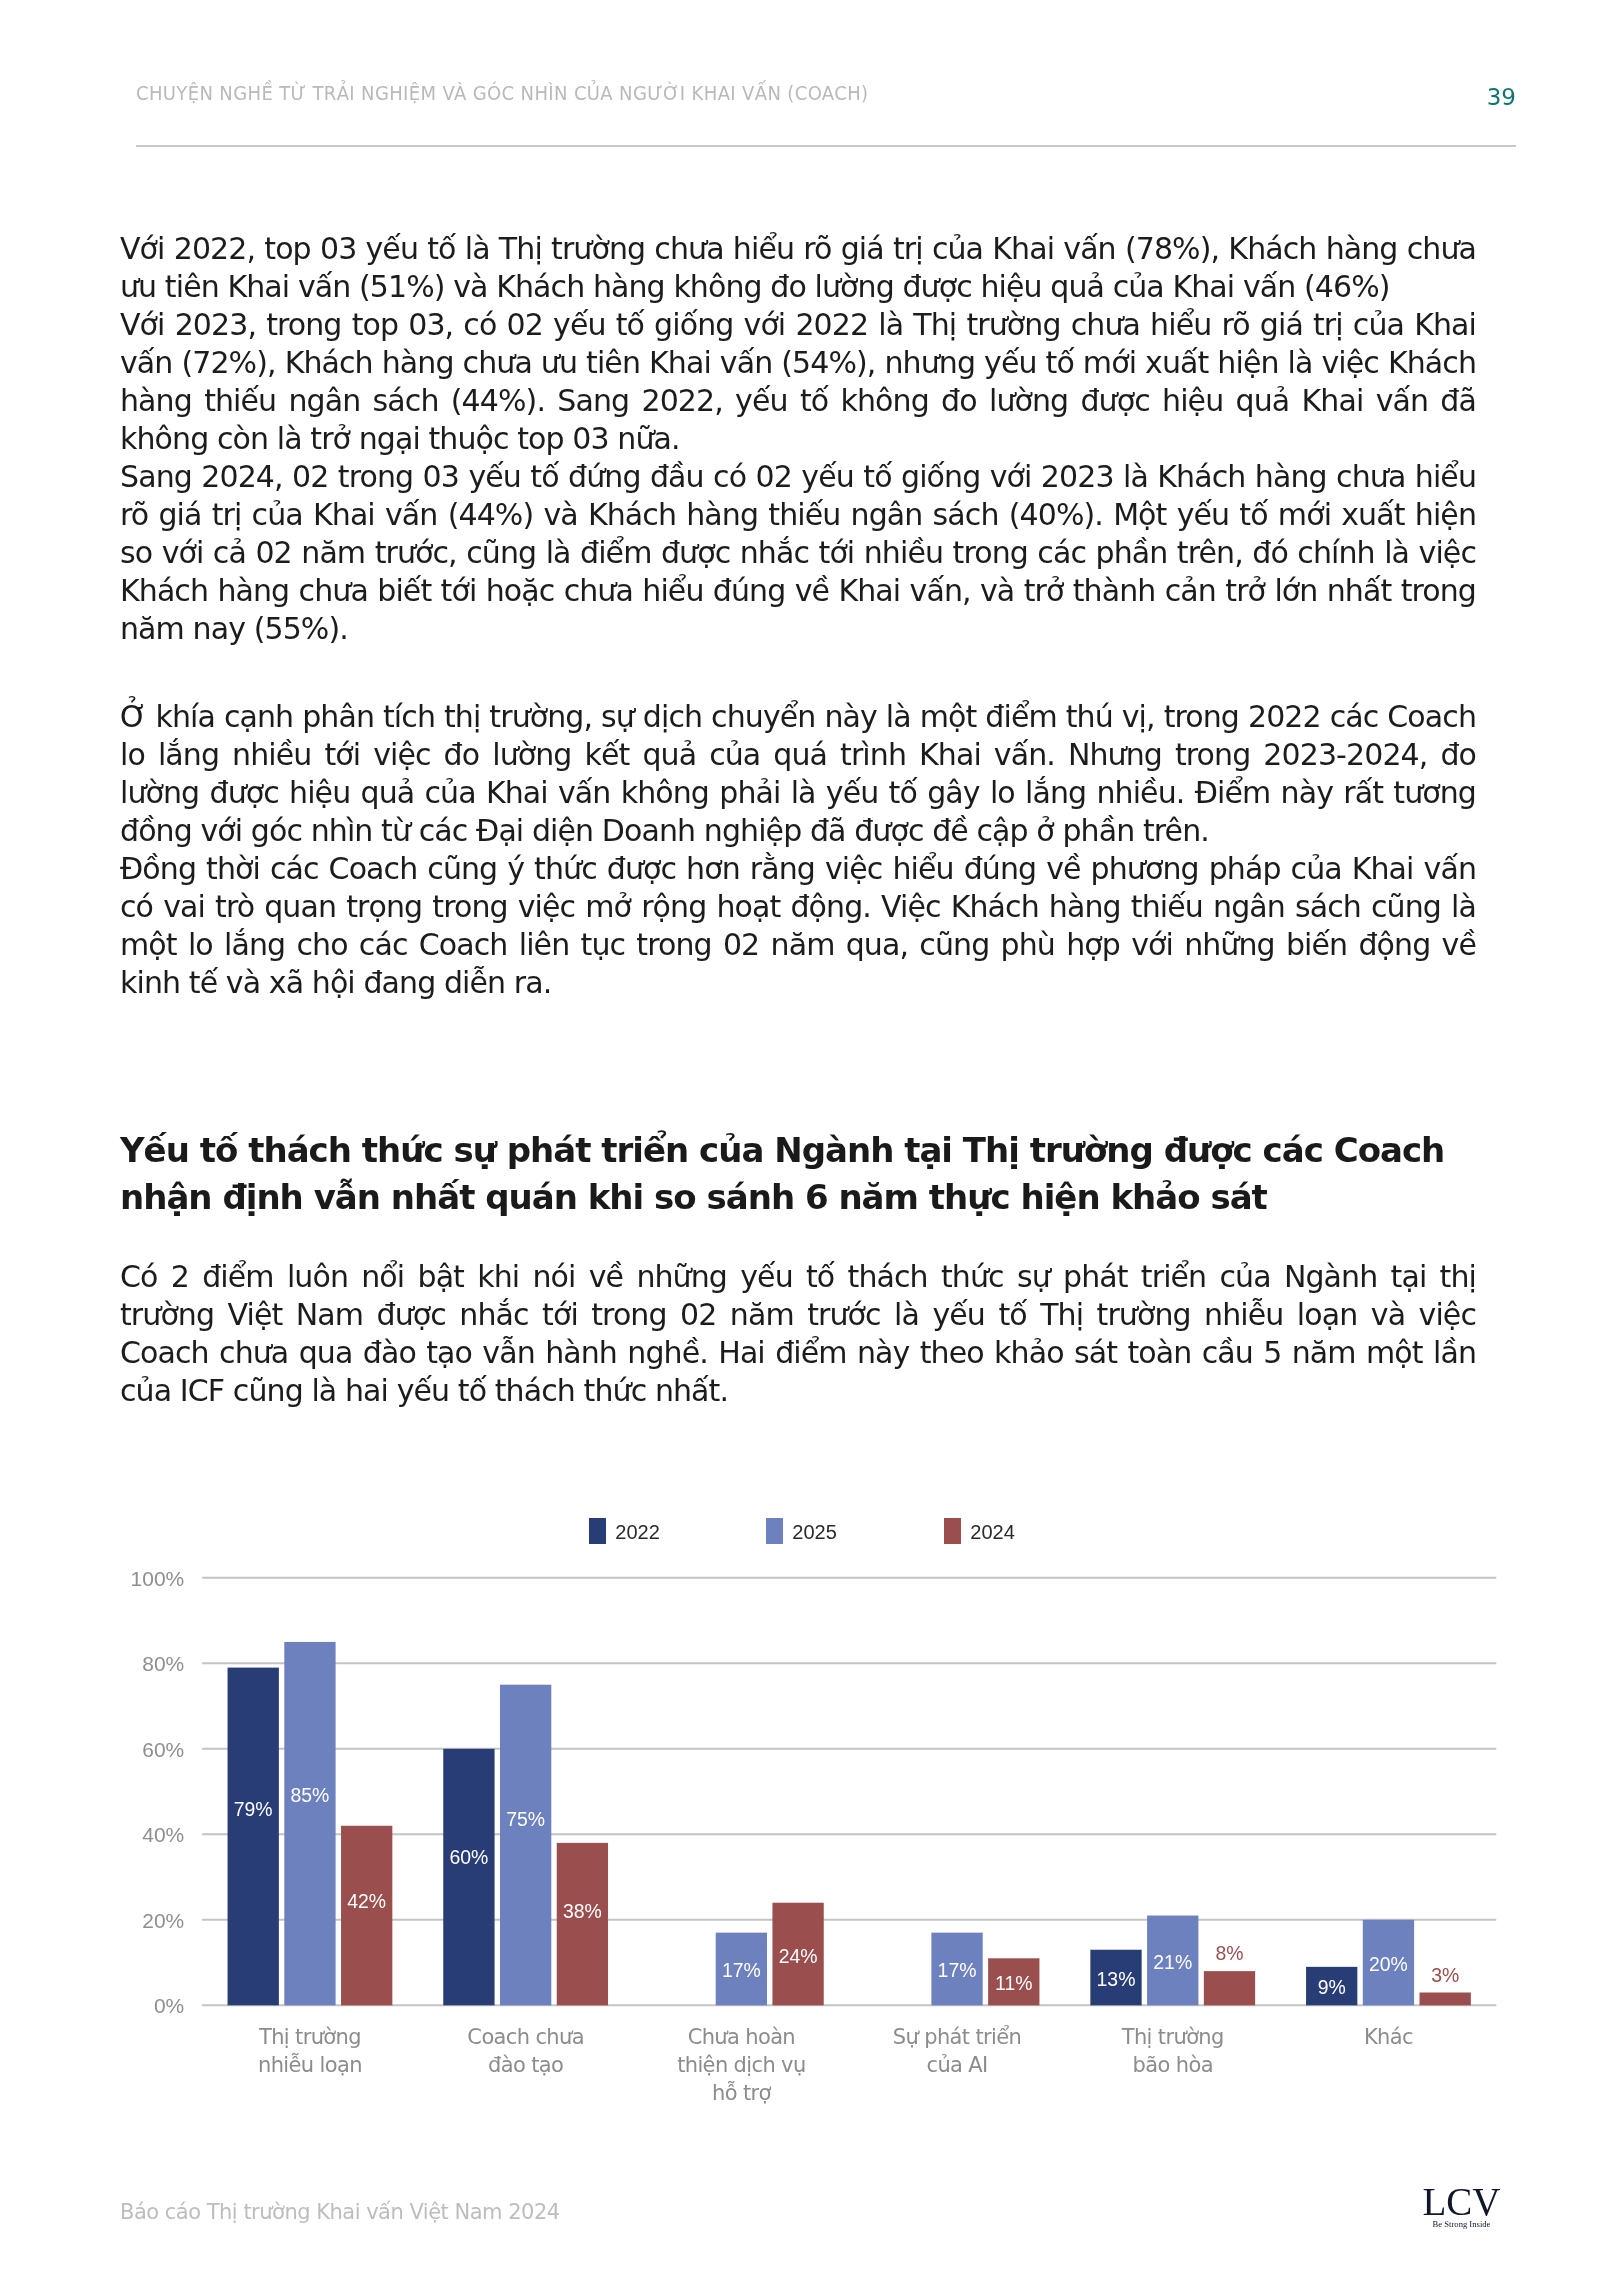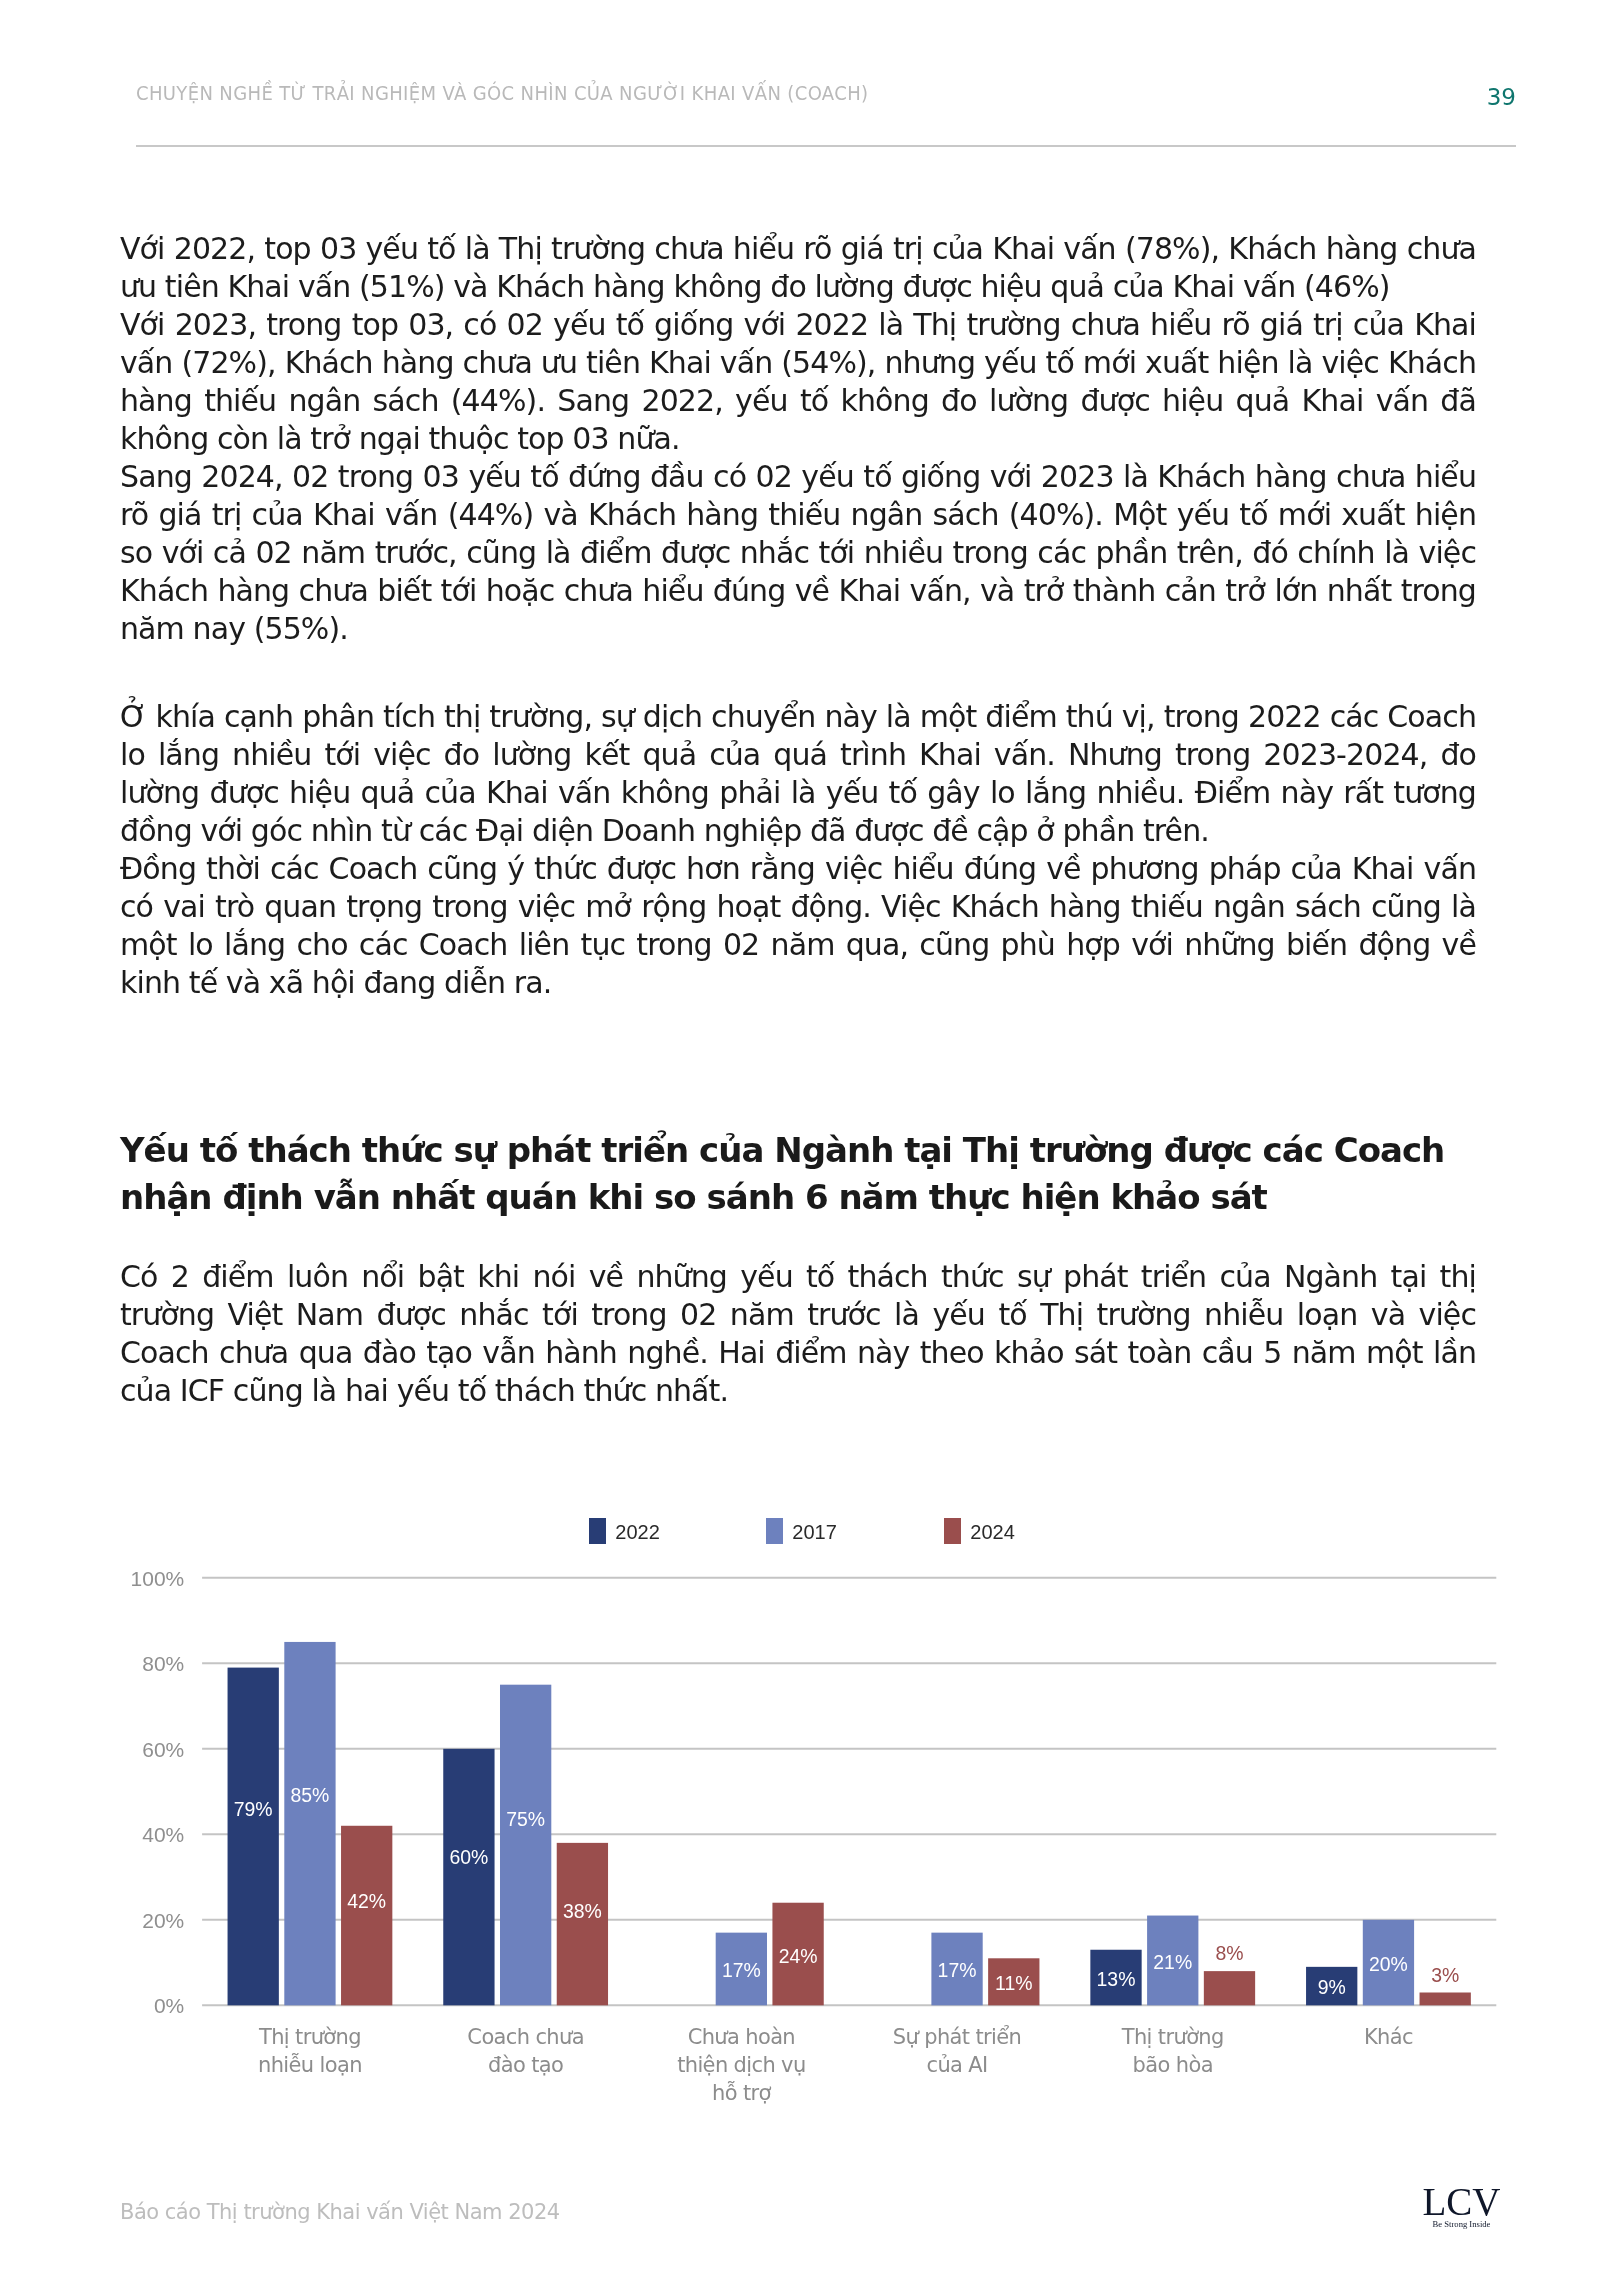--- a/index.html
+++ b/index.html
@@ -59,21 +59,21 @@
 </div>
 
 <div class="chart">
   <div class="legend">
     <div class="legend-item" style="left:589px;">
       <span class="legend-swatch" style="background: rgb(40, 61, 117);"></span>
       <span class="legend-label">2022</span>
     </div>
     <div class="legend-item" style="left:766px;">
       <span class="legend-swatch" style="background: rgb(109, 129, 190);"></span>
-      <span class="legend-label">2017</span>
+      <span class="legend-label">2025</span>
     </div>
     <div class="legend-item" style="left:944px;">
       <span class="legend-swatch" style="background: rgb(154, 78, 77);"></span>
       <span class="legend-label">2024</span>
     </div>
   </div>
   <svg id="chart-svg" width="1616" height="622" style="position:absolute;left:0;top:0;" viewBox="0 0 2079 800">
       <line x1="260" x2="1925" y1="650" y2="650" stroke="#c4c4c4" stroke-width="2.5"></line>
       <text x="237" y="660" text-anchor="end" font-size="27" fill="#8f8f8f" font-family="Liberation Sans, sans-serif">0%</text>
       <line x1="260" x2="1925" y1="540" y2="540" stroke="#c4c4c4" stroke-width="2.5"></line>

